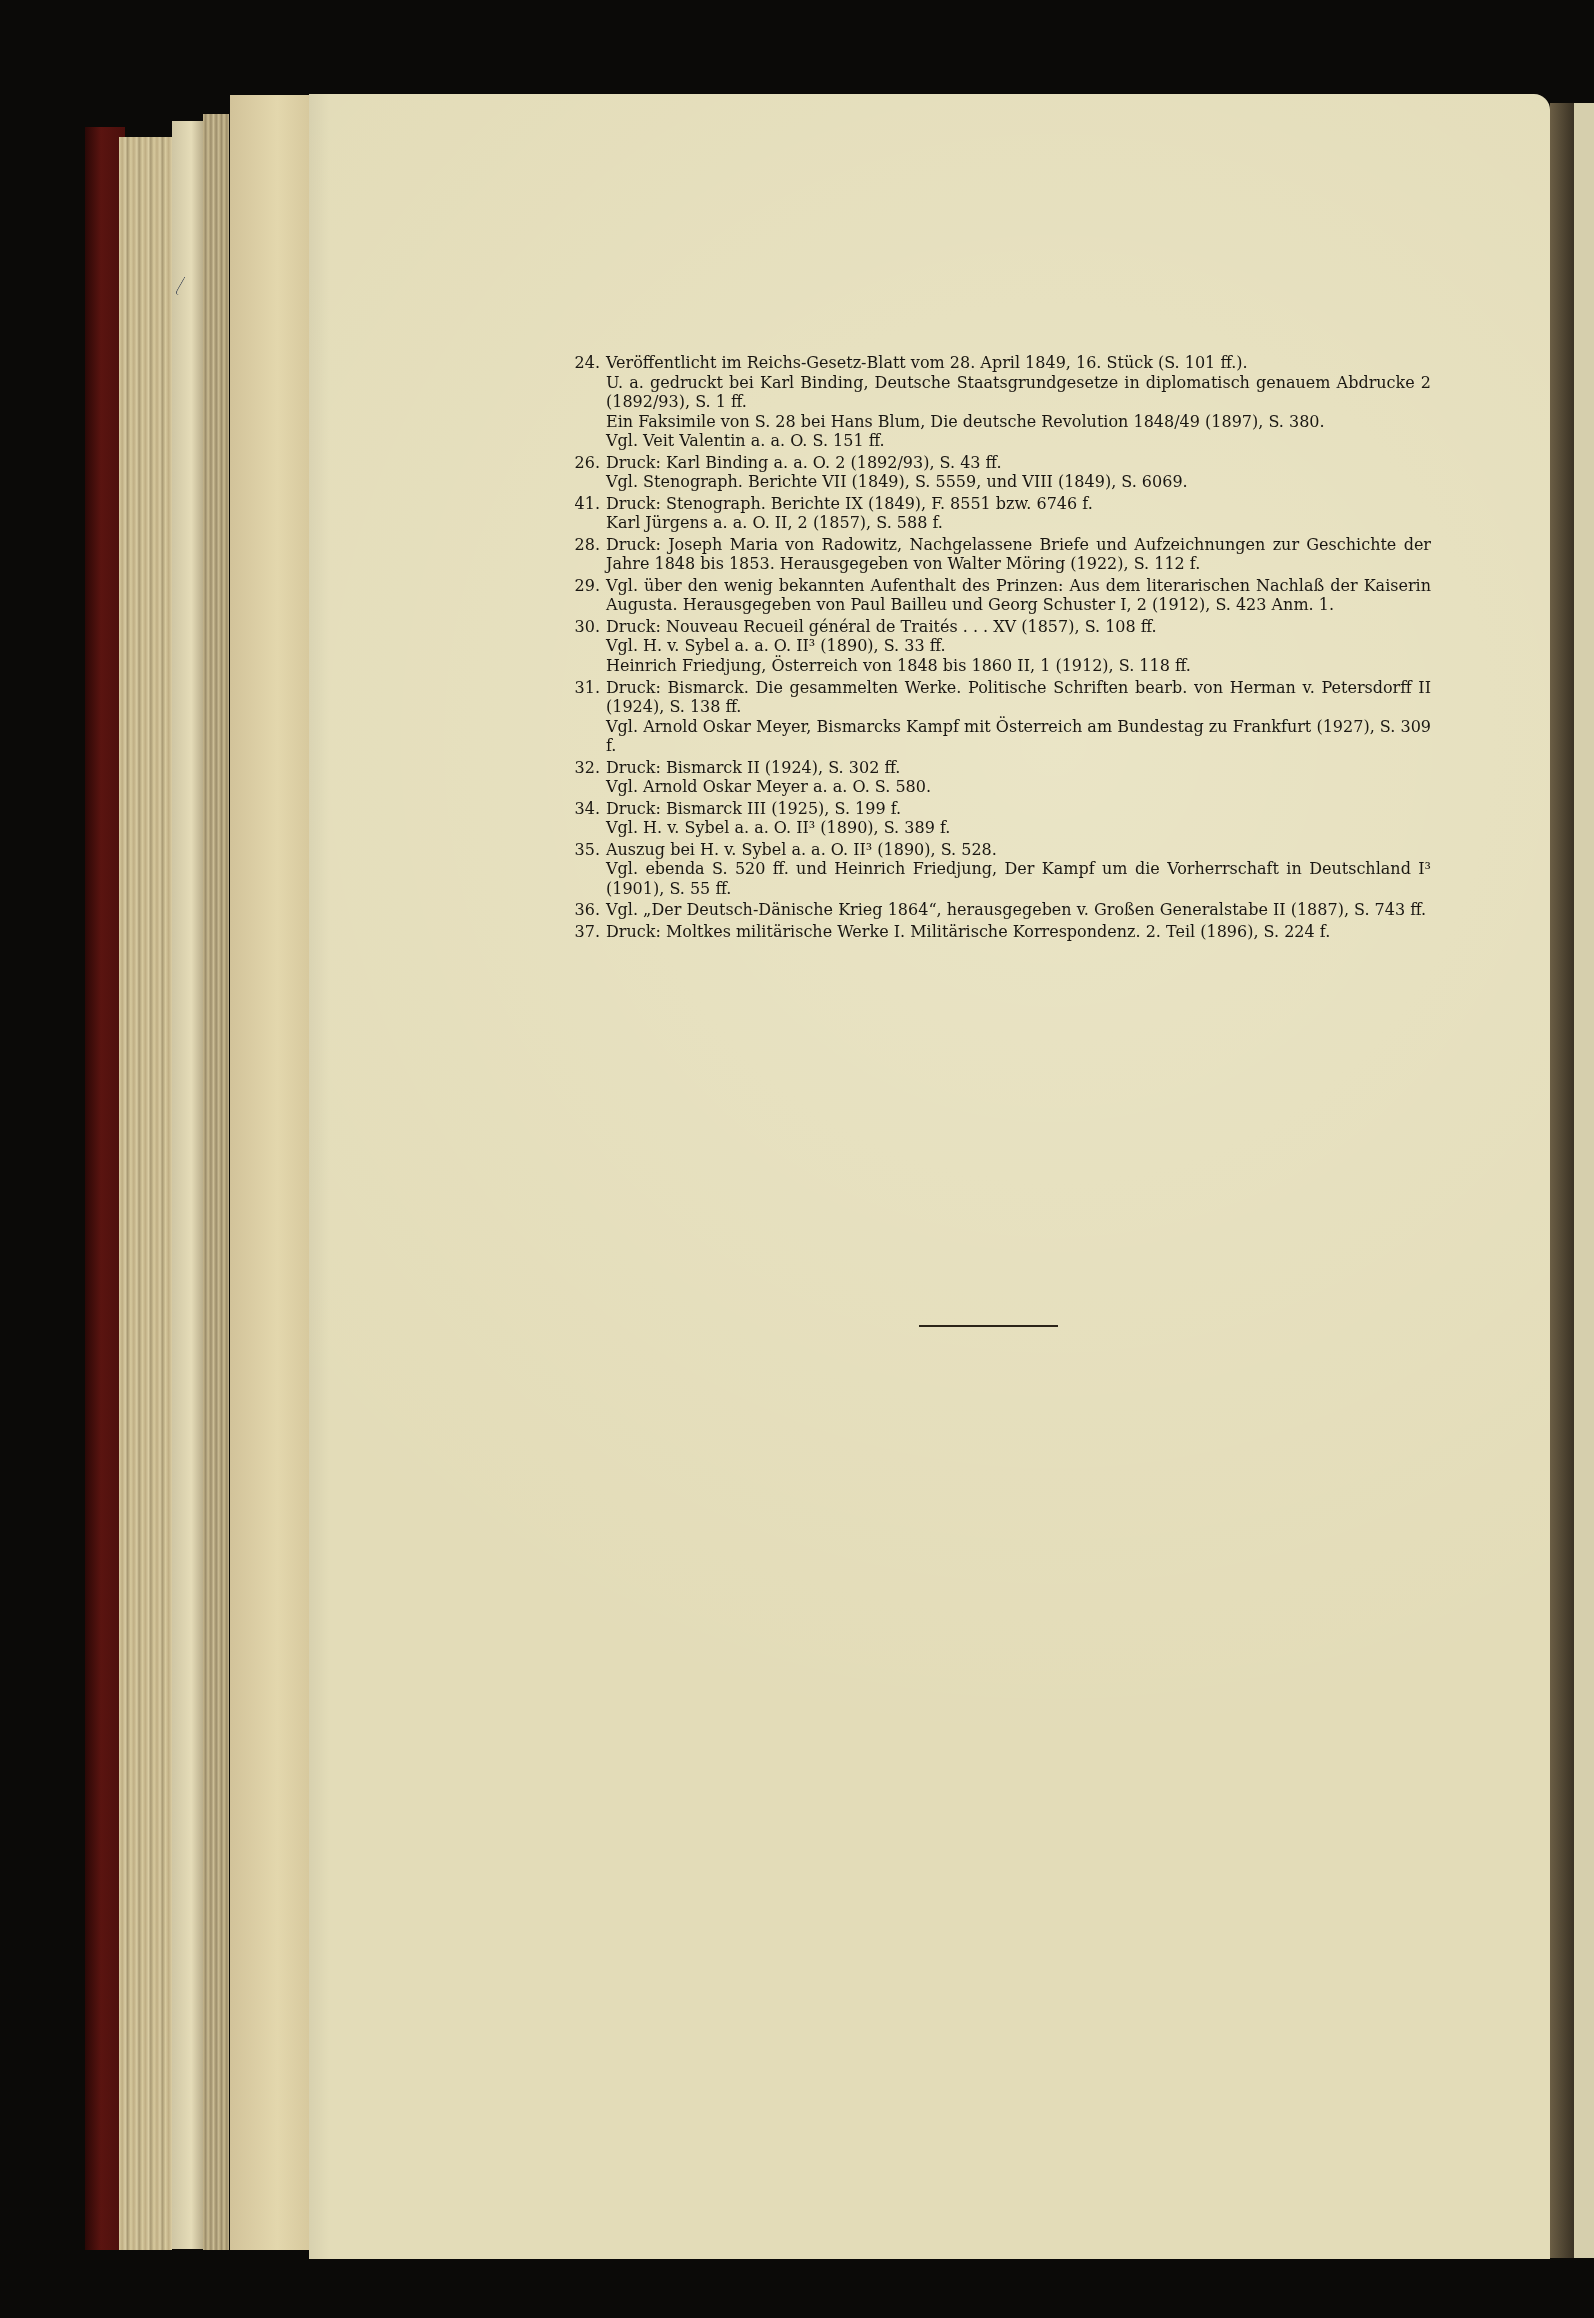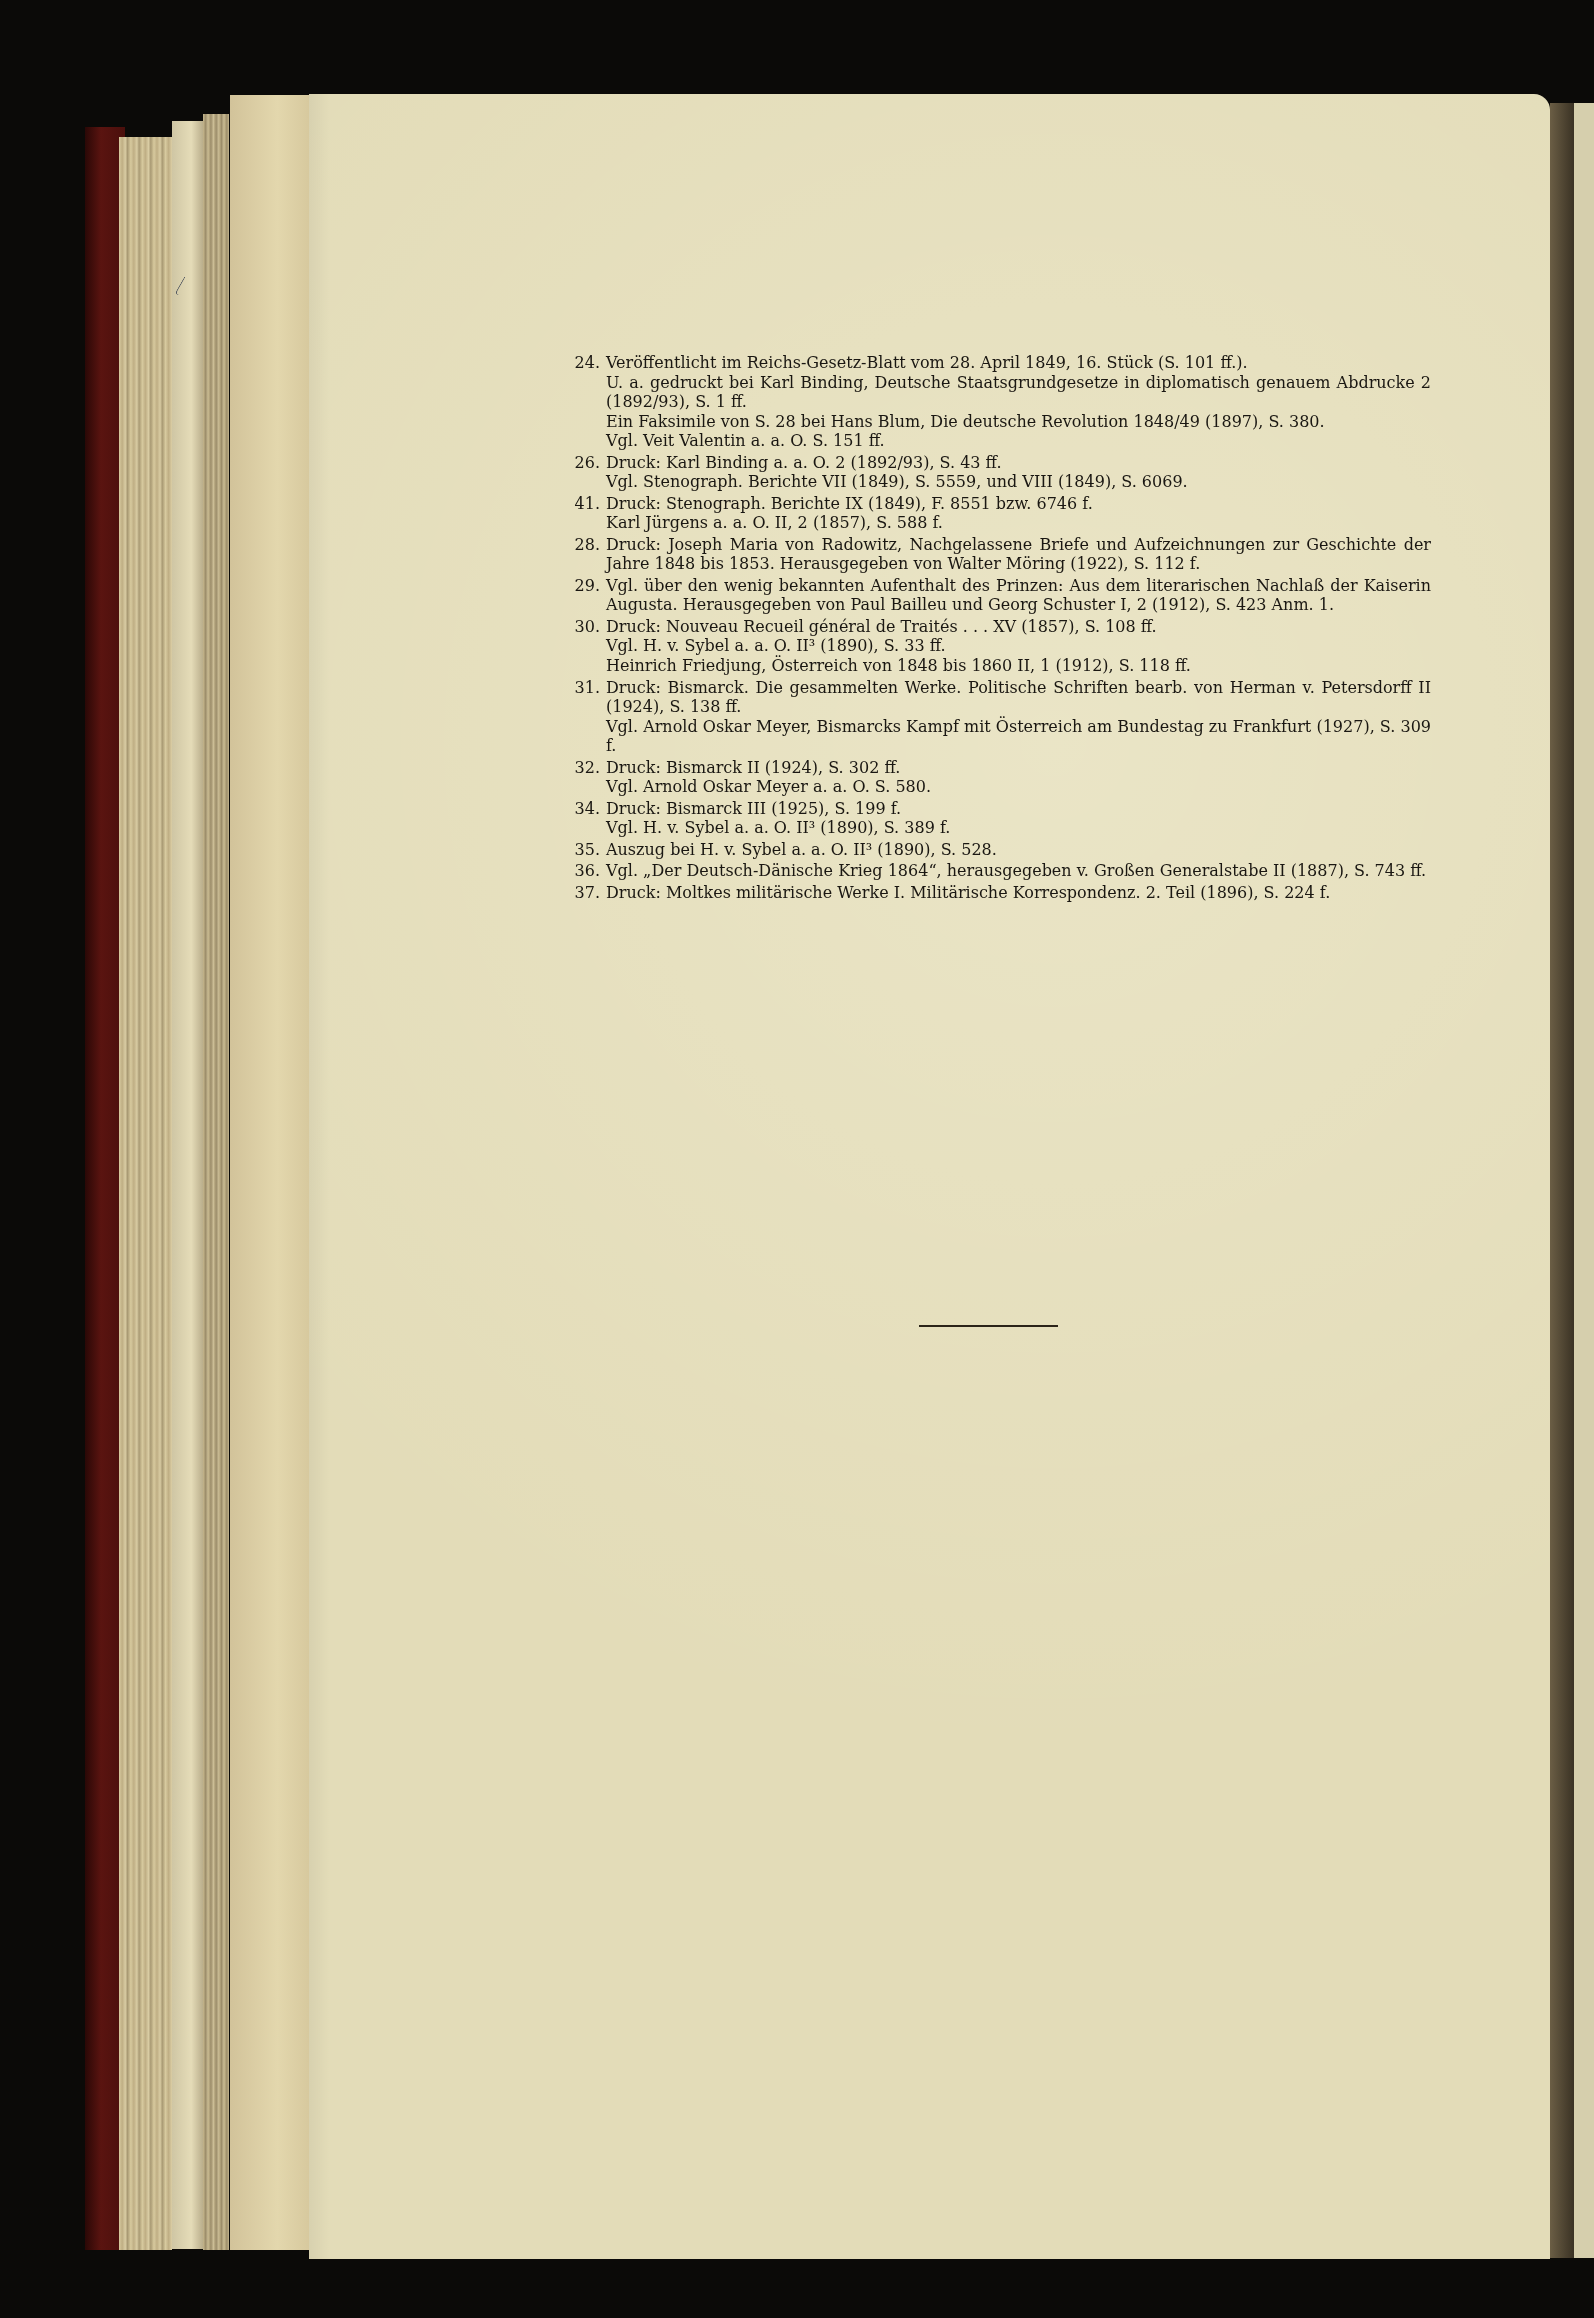--- a/index.html
+++ b/index.html
@@ -139,20 +139,21 @@
 
     <div class="note">
       <span class="note-num">34.</span>
       <span class="note-line">Druck: Bismarck III (1925), S. 199 f.</span>
       <span class="note-line">Vgl. H. v. Sybel a. a. O. II³ (1890), S. 389 f.</span>
     </div>
 
     <div class="note">
       <span class="note-num">35.</span>
       <span class="note-line">Auszug bei H. v. Sybel a. a. O. II³ (1890), S. 528.</span>
+      <span class="note-line">Vgl. ebenda S. 520 ff. und Heinrich Friedjung, Der Kampf um die Vorherrschaft in Deutschland I³ (1901), S. 55 ff.</span>
     </div>
 
     <div class="note">
       <span class="note-num">36.</span>
       <span class="note-line">Vgl. „Der Deutsch-Dänische Krieg 1864“, herausgegeben v. Großen Generalstabe II (1887), S. 743 ff.</span>
     </div>
 
     <div class="note">
       <span class="note-num">37.</span>
       <span class="note-line">Druck: Moltkes militärische Werke I. Militärische Korrespondenz. 2. Teil (1896), S. 224 f.</span>

